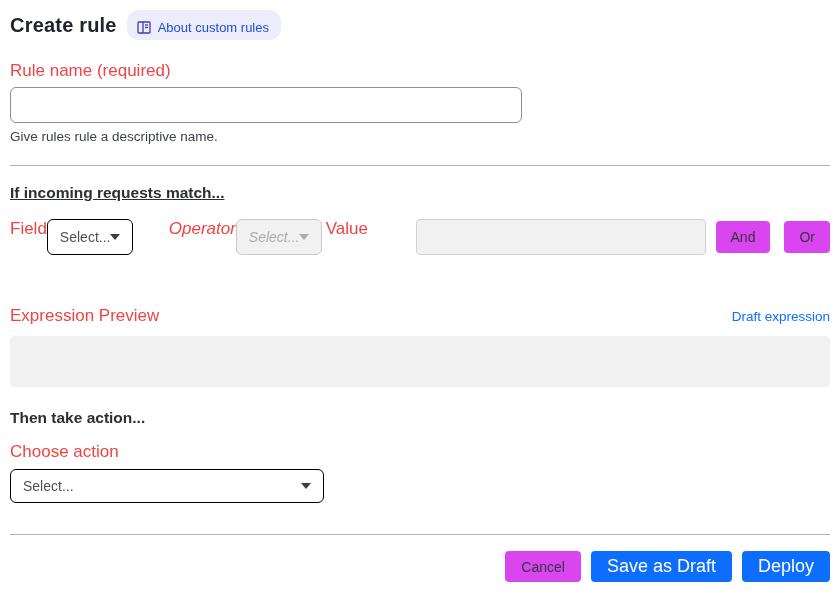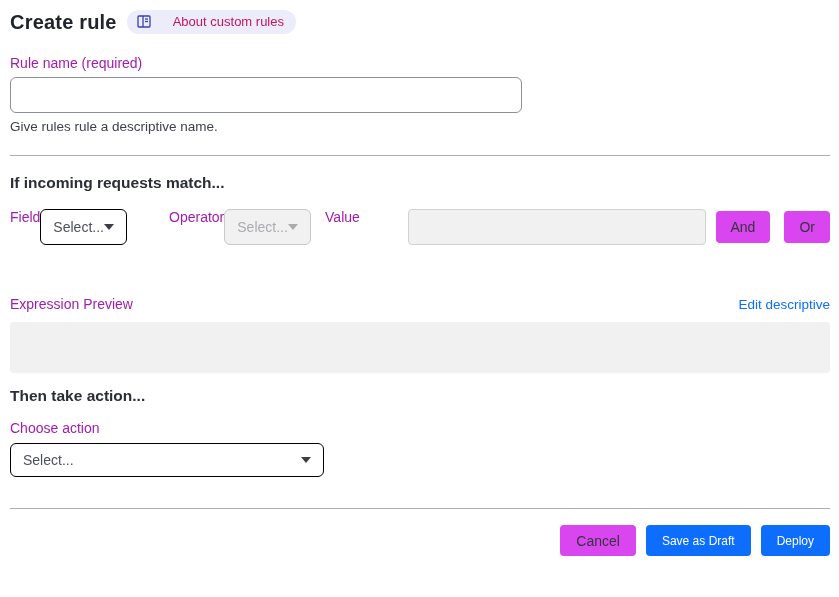--- a/index.html
+++ b/index.html
@@ -8,47 +8,47 @@
     font-family: "Liberation Sans", "DejaVu Sans", sans-serif;
     color: #32363e;
     font-size: 13.5px;
   }
   .container { padding: 8px 9px 0 10px; width: 839px; }
 
   
   .header-row { display: flex; align-items: center; gap: 10px; margin-top: 2px; }
   .page-title { font-size: 20px; font-weight: bold; color: #21242c; letter-spacing: .2px; }
   .badge {
-    display: inline-flex; align-items: center; gap: 22px;
-    background: #edecfb; color: #be185d;
-    font-size: 13px; padding: 4px 12px 5px 10px; border-radius: 12px;
+    display: inline-flex; align-items: center; gap: 7px;
+    background: #edecfb; color: #1d4ed8;
+    font-size: 13px; padding: 10px 12px 5px 10px; border-radius: 12px;
     cursor: pointer;
   }
   .badge svg { display: block; }
 
   
-  .field-label { font-size: 14px; color: #a21caf; margin-bottom: 6px; }
+  .field-label { font-size: 17px; color: #ef4444; margin-bottom: 6px; }
   .text-input {
     display: block; width: 512px; height: 36px;
     border: 1px solid #8a8f98; border-radius: 6px;
     font-family: inherit; font-size: 14px; padding: 0 10px; color: #32363e;
     background: #fff; outline: none;
   }
   .helper-text { font-size: 13.5px; color: #3c414b; margin-top: 6px; }
 
   .divider { border: none; border-top: 1px solid #b0b0b0; margin: 0; }
   .divider-1 { margin-top: 21px; }
   .divider-2 { margin-top: 31px; }
 
   .section-heading { font-size: 15.5px; font-weight: bold; color: #2b2e35; }
 
   .match-grid { display: flex; align-items: flex-end; margin-top: 17px; }
   .col { display: flex; flex-direction: row; }
   .col-field { width: 148px; margin-right: 12px; }
-  .col-operator { width: 145px; margin-right: 12px; }
+  .col-operator { width: 145px; margin-right: 12px; font-style: italic; }
   .col-value { width: 383px; margin-right: 10px; gap: 48px; }
 
   .select-box {
     height: 36px; border-radius: 6px; display: flex; align-items: center;
     justify-content: space-between; padding: 0 12px; cursor: pointer;
     background: #fff; border: 1px solid #000000; color: #4d5057; font-size: 14px;
   }
   .select-box .caret {
     width: 0; height: 0; border-left: 5px solid transparent;
     border-right: 5px solid transparent; border-top: 6px solid #3c3f45;
@@ -71,29 +71,29 @@
   .andor-btn { height: 32px; padding: 0 15px; margin-bottom: 2px; }
   .or-btn { margin-left: 14px; }
 
   .expr-row { display: flex; justify-content: space-between; align-items: center; margin-top: 51px; }
   .link { color: #0d6efd; font-size: 13.5px; text-decoration: none; cursor: pointer; }
   .preview-box {
     margin-top: 10px; height: 51px; width: 820px;
     background: #f1f1f1; border-radius: 4px;
   }
 
-  .action-heading { margin-top: 14px; }
+  .action-heading { margin-top: 22px; }
   .choose-label { margin-top: 15px; margin-bottom: 7px; }
   .action-select { width: 314px; height: 34px; }
 
   .footer-row { display: flex; justify-content: flex-end; align-items: center; margin-top: 16px; gap: 10px; }
   .footer-btn { height: 31px; padding: 8px 16px; font-size: 14px; }
   .blue-btn {
     background: #0d6efd; color: #ffffff; border: none; border-radius: 4px;
-    font-family: inherit; font-size: 12px; cursor: pointer; height: 31px; padding: 0 16px;
+    font-family: inherit; font-size: 18px; cursor: pointer; height: 31px; padding: 0 16px;
   }
 </style>
 </head>
 <body>
 
 <div class="container">
 
   <div class="header-row">
     <div class="page-title">Create rule</div>
     <div class="badge">
@@ -110,21 +110,21 @@
   </div>
 
   <div style="margin-top:21px;">
     <div class="field-label">Rule name (required)</div>
     <input class="text-input" type="text" value="" style="">
     <div class="helper-text">Give rules rule a descriptive name.</div>
   </div>
 
   <hr class="divider divider-1">
 
-  <div class="section-heading" style="margin-top:18px;">If incoming requests match...</div>
+  <div class="section-heading" style="margin-top:18px;text-decoration:underline;">If incoming requests match...</div>
 
   <div class="match-grid">
     <div class="col col-field">
       <div class="field-label">Field</div>
       <div class="select-box">
         <span>Select...</span>
         <span class="caret"></span>
       </div>
     </div>
     <div class="col col-operator">
@@ -137,21 +137,21 @@
     <div class="col col-value">
       <div class="field-label">Value</div>
       <input class="value-input" type="text" disabled="" value="" style="">
     </div>
     <button class="gray-btn andor-btn">And</button>
     <button class="gray-btn andor-btn or-btn">Or</button>
   </div>
 
   <div class="expr-row">
     <div class="field-label" style="margin-bottom:0;text-align:center;">Expression Preview</div>
-    <a class="link">Edit descriptive</a>
+    <a class="link">Draft expression</a>
   </div>
   <div class="preview-box"></div>
 
   <div class="section-heading action-heading">Then take action...</div>
   <div class="field-label choose-label">Choose action</div>
   <div class="select-box action-select">
     <span>Select...</span>
     <span class="caret"></span>
   </div>
 

